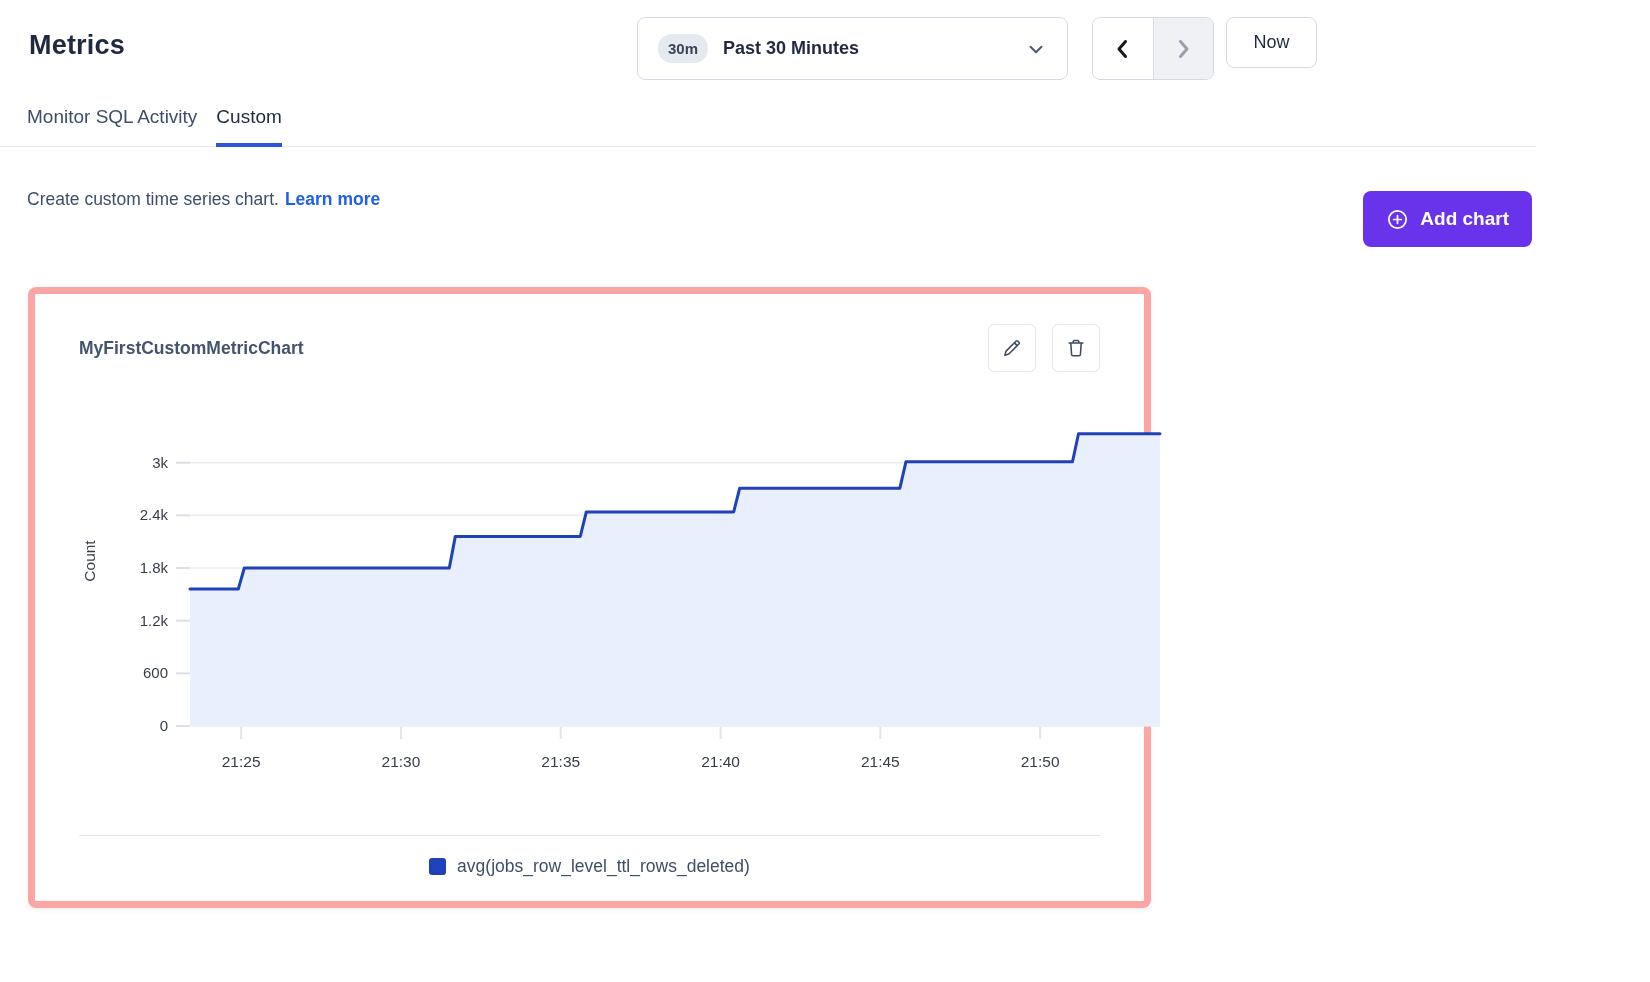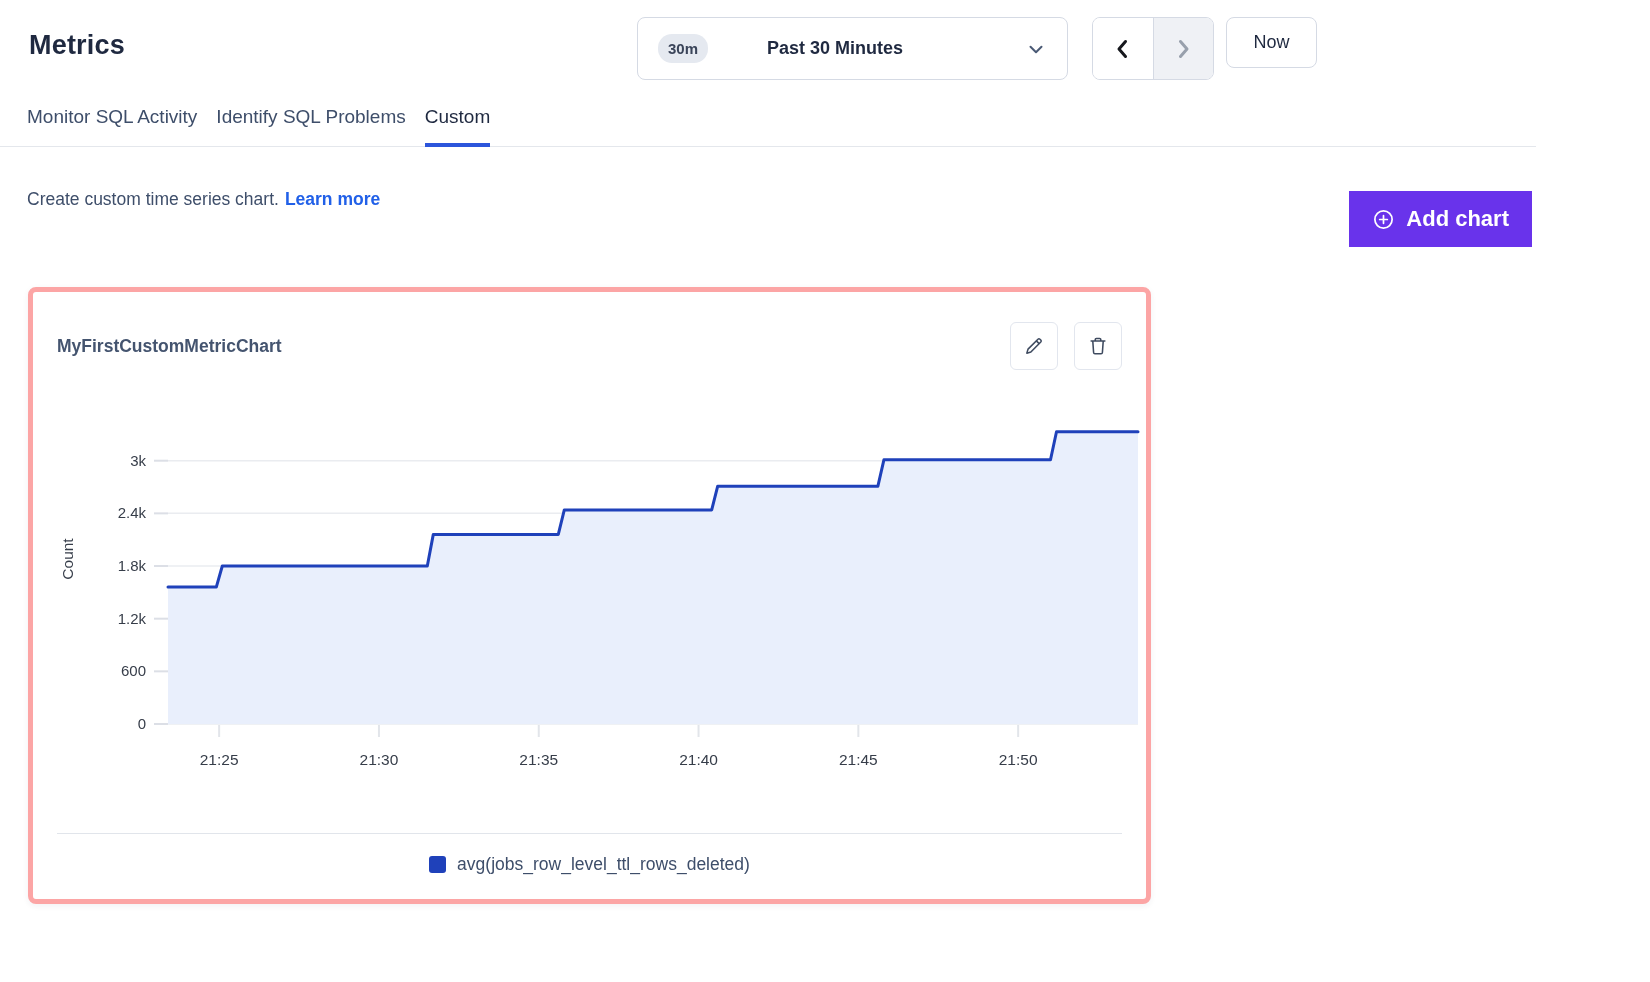--- a/index.html
+++ b/index.html
@@ -22,21 +22,21 @@
 
   
   .header{position:relative;height:98px;}
   .page-title{position:absolute;left:27px;top:28px;margin:2px;font-size:27px;font-weight:700;color:var(--navy);letter-spacing:.2px;}
   .time-dropdown{
     position:absolute;left:637px;top:17px;width:431px;height:63px;
     border:1px solid var(--border);border-radius:8px;background:#fff;
     display:flex;align-items:center;padding:0 20px;cursor:pointer;
   }
   .badge{background:#E5E9F0;border-radius:14px;padding:6px 10px;font-size:15px;font-weight:700;color:#3A4459;margin-right:15px;}
-  .tr-label{font-size:18px;font-weight:600;color:var(--navy);flex:1;margin-left:44px;}
+  .tr-label{font-size:18px;font-weight:600;color:var(--navy);flex:1;}
   .arrow-group{
     position:absolute;left:1092px;top:17px;width:122px;height:63px;
     border:1px solid var(--border);border-radius:8px;overflow:hidden;
     display:flex;background:#fff;
   }
   .arrow-btn{flex:1;display:flex;align-items:center;justify-content:center;border:none;background:#fff;cursor:pointer;padding:0;}
   .arrow-btn.next{background:#EFF1F5;border-left:1px solid var(--border);cursor:default;}
   .now-btn{
     position:absolute;left:1226px;top:17px;width:91px;height:51px;
     border:1px solid var(--border);border-radius:8px;background:#fff;
@@ -50,30 +50,30 @@
   .tab.active{color:var(--navy);font-weight:500;}
   .tab.active::after{content:"";position:absolute;left:0;right:0;bottom:-1px;height:4px;background:var(--tab-blue);}
 
   
   .section-head{display:flex;justify-content:space-between;align-items:flex-start;width:1532px;padding:42px 0 0 27px;}
   .section-title{margin:0 0 16px;font-size:24px;font-weight:700;color:var(--navy);}
   .section-sub{font-size:17.5px;color:var(--slate);}
   .learn-more{color:var(--link-blue);font-weight:600;margin-left:6px;text-decoration:none;cursor:pointer;}
   .add-btn{
     display:flex;align-items:center;gap:11px;height:56px;padding:8px 23px;margin-top:2px;
-    background:var(--accent);color:#fff;border:none;border-radius:0;
-    font-size:22px;font-weight:700;cursor:pointer;font-family:inherit;
+    background:var(--accent);color:#fff;border:none;border-radius:8px;
+    font-size:19px;font-weight:700;cursor:pointer;font-family:inherit;
   }
 
   
   .card{
     margin:40px 11px 0 28px;width:1123px;
-    border:5px solid #fca5a5;border-radius:8px;background:#fff;
+    border:7px solid #fca5a5;border-radius:8px;background:#fff;
     box-shadow:0 2px 6px rgba(30,40,70,.06);
-    padding:30px 24px 24px;
+    padding:30px 44px 24px;
   }
   .card-head{display:flex;justify-content:space-between;align-items:center;}
   .card-title{margin:0;font-size:17.5px;font-weight:700;color:#44546F;}
   .card-actions{display:flex;gap:16px;}
   .icon-btn{
     width:48px;height:48px;border:1px solid #E2E6EE;border-radius:6px;
     background:#fff;display:flex;align-items:center;justify-content:center;cursor:pointer;padding:0;
   }
   .chart-wrap{margin-top:24px;}
   svg text{font-family:"Liberation Sans","DejaVu Sans",sans-serif;}
@@ -109,21 +109,20 @@
           <polyline points="9.5,4.5 16,12 9.5,19.5" fill="none" stroke="#98A0AC" stroke-width="3" stroke-linecap="round" stroke-linejoin="round"></polyline>
         </svg>
       </button>
     </div>
 
     <button class="now-btn">Now</button>
   </div>
 
   <div class="tabs">
     <div class="tab">Monitor SQL Activity</div>
-    <div class="tab">Identify SQL Problems</div>
     <div class="tab active">Custom</div>
   </div>
 
   <div class="section-head">
     <div>
       <div class="section-sub">
         <span>Create custom time series chart.</span><a class="learn-more">Learn more</a>
       </div>
     </div>
     <button class="add-btn">

